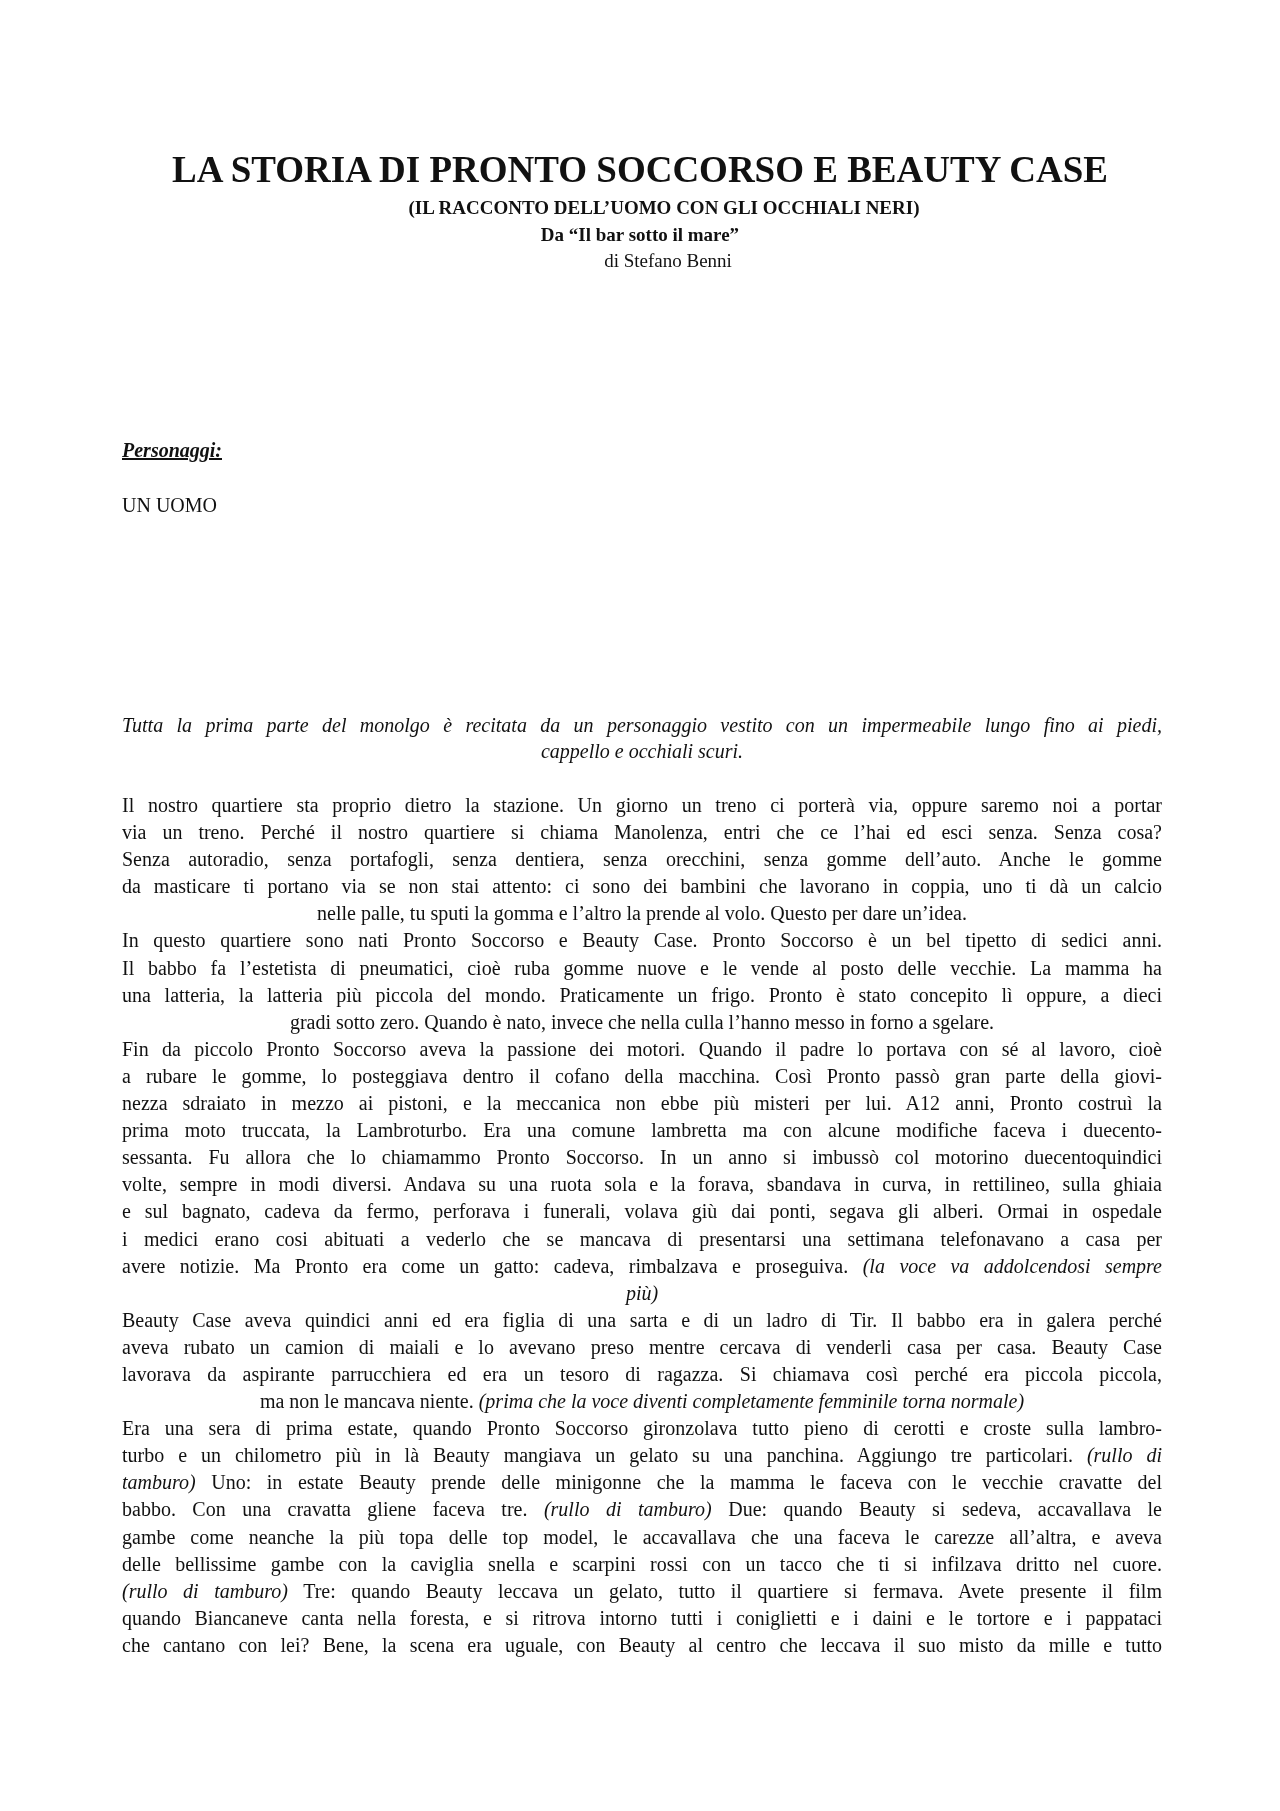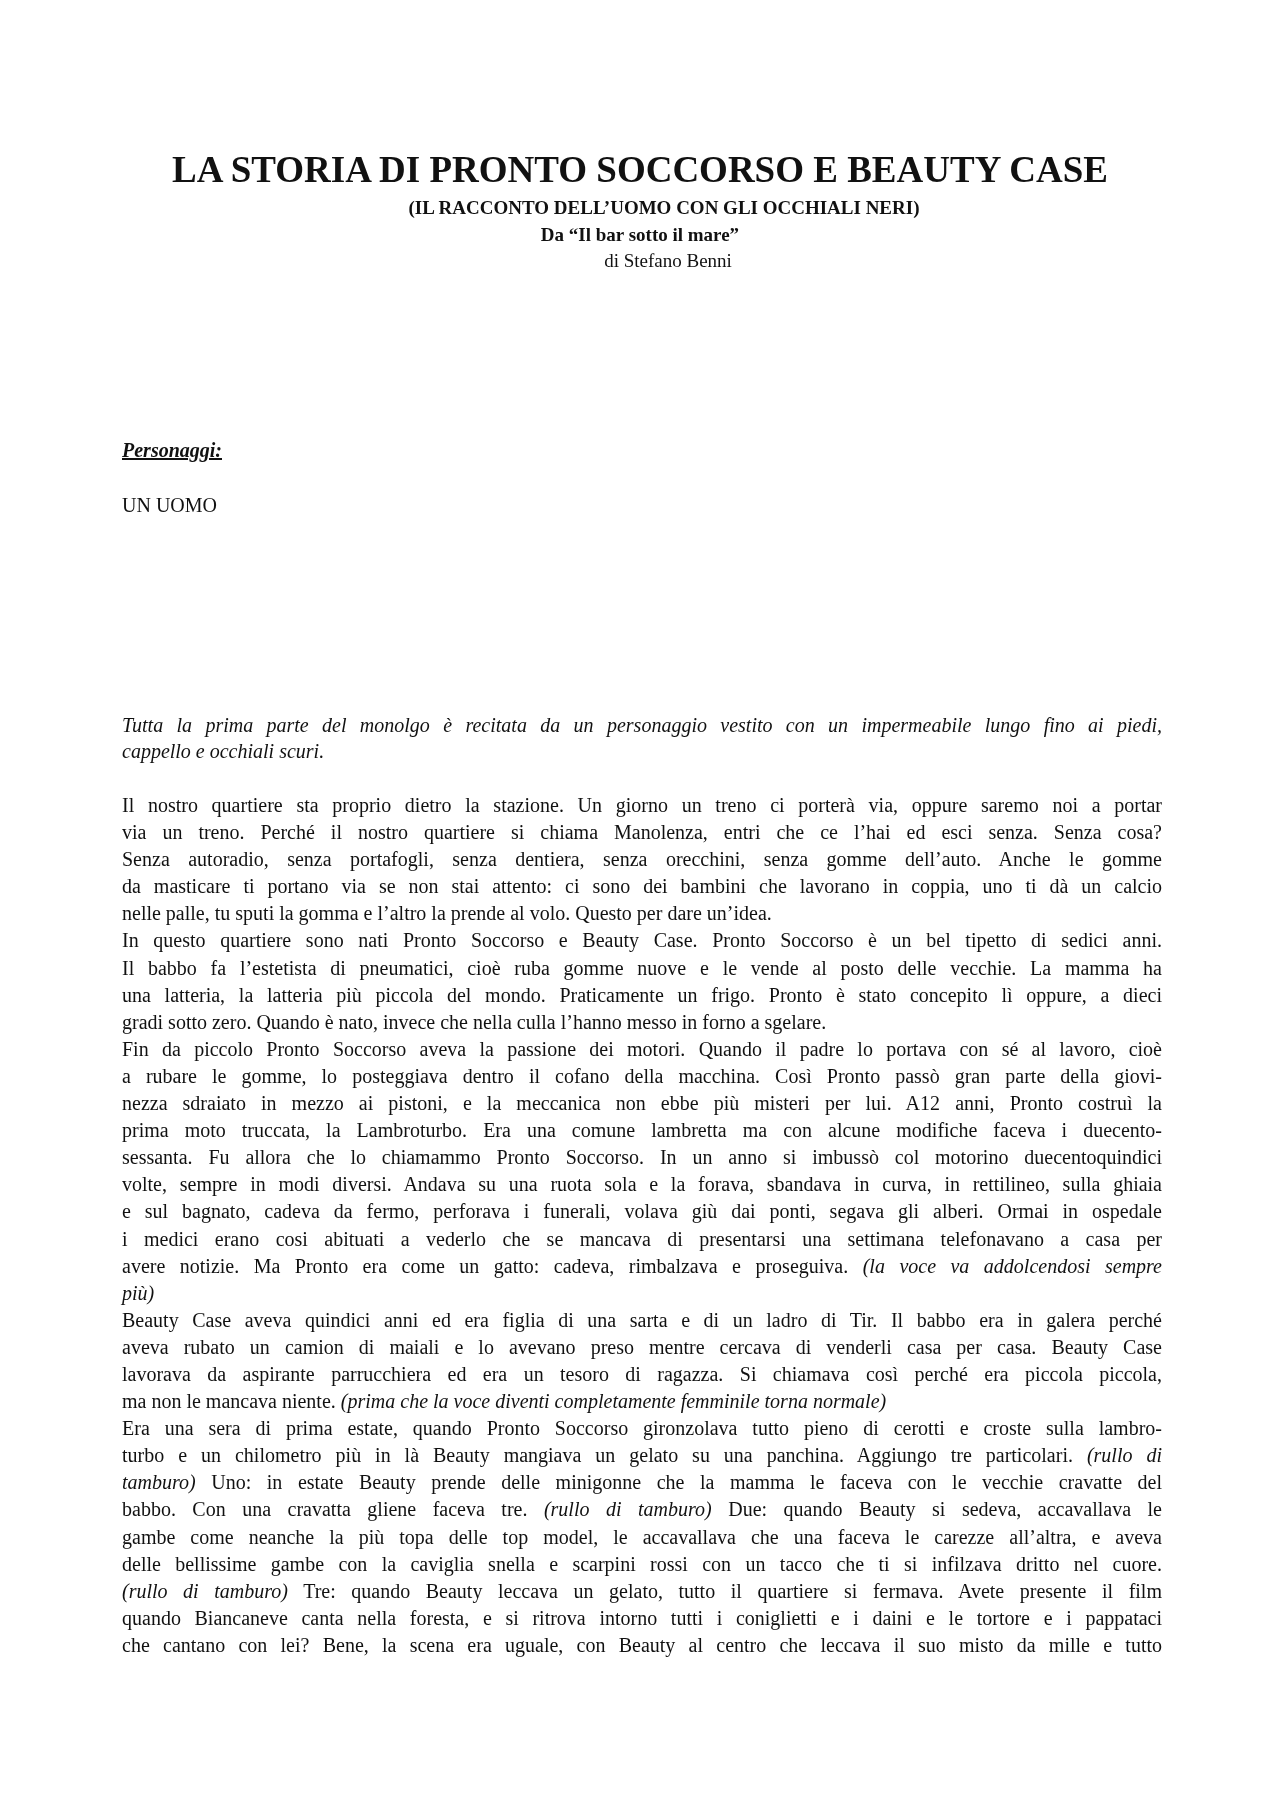--- a/index.html
+++ b/index.html
@@ -13,21 +13,21 @@
   .author { top: 251px; font-size: 19px; line-height: 19px; white-space: nowrap; margin-left: 28px; }
   .characters-heading { top: 440px; left: 122px; font-size: 20px; line-height: 20px;
          font-weight: bold; font-style: italic; text-decoration: underline; white-space: nowrap; }
   .character { top: 495px; left: 122px; font-size: 20px; line-height: 20px; white-space: nowrap; }
   .block { left: 122px; width: 1040px; font-size: 20px; }
   .stage-intro { top: 712px; line-height: 26px; font-style: italic; }
   .body-text { top: 792px; line-height: 27.1px; }
   .line { display: block; white-space: nowrap; overflow: visible; height: 1em; }
   .block .line { height: auto; }
   .line.j { text-align: justify; text-align-last: justify; white-space: normal; }
-  .line.l { text-align: left; }
+  .line.l { text-align: center; }
   .it { font-style: italic; }
 </style>
 </head>
 <body>
 
 <div class="abs center title">LA STORIA DI PRONTO SOCCORSO E BEAUTY CASE</div>
 <div class="abs center subtitle">(IL RACCONTO DELL’UOMO CON GLI OCCHIALI NERI)</div>
 <div class="abs center source">Da “Il bar sotto il mare”</div>
 <div class="abs center author">di Stefano Benni</div>
 

